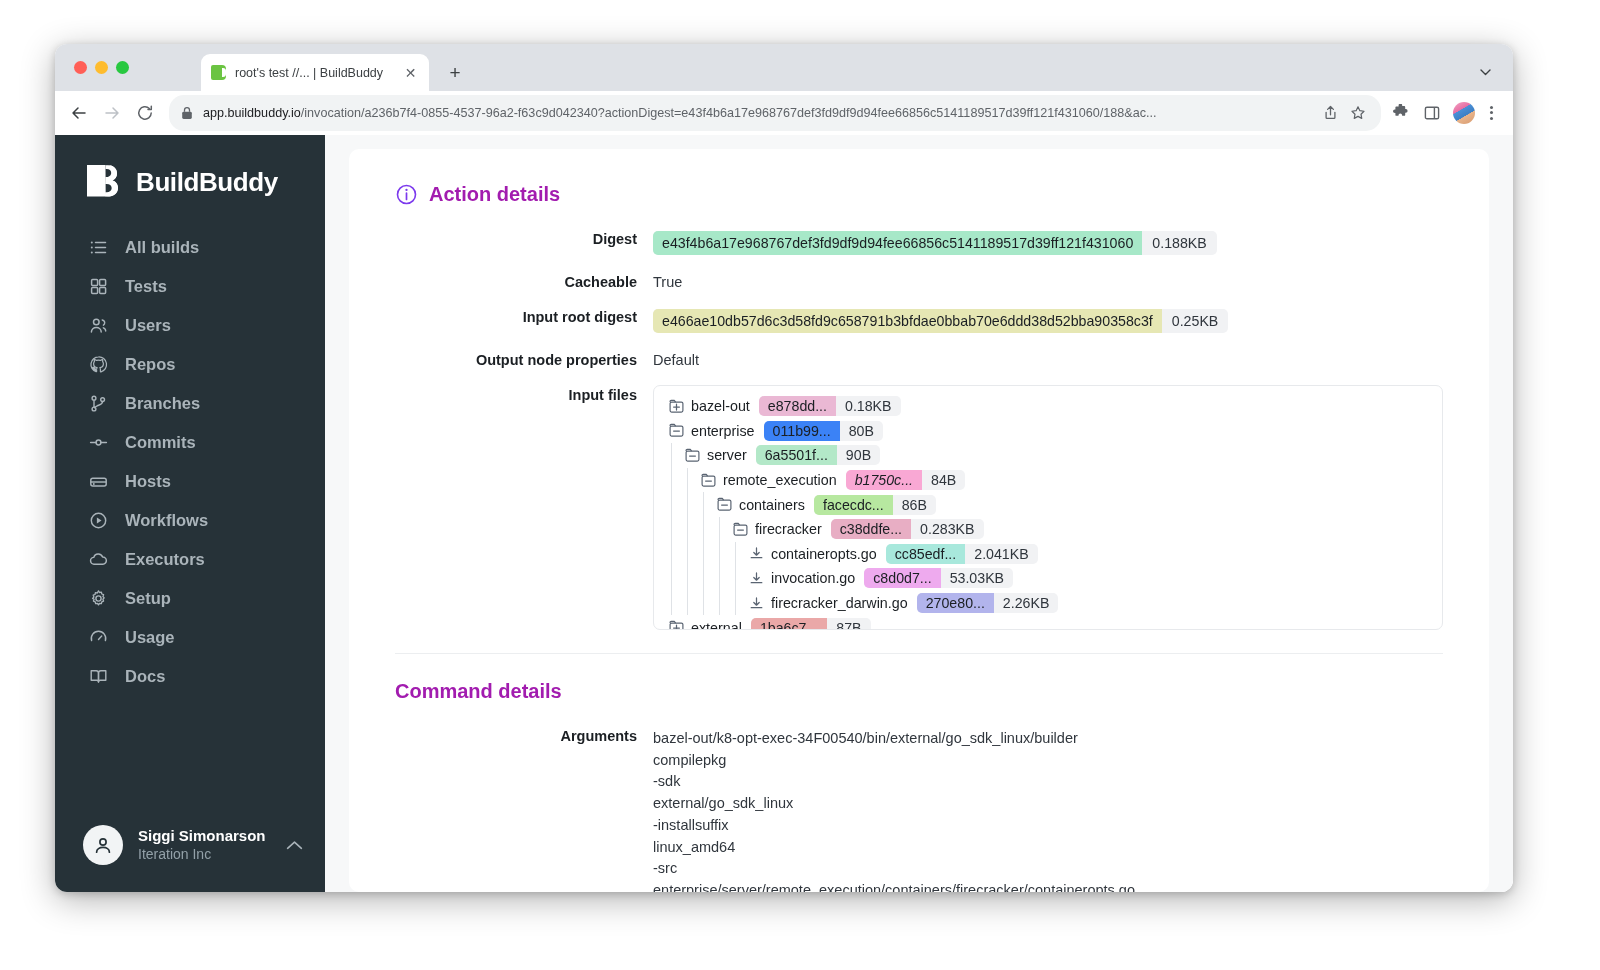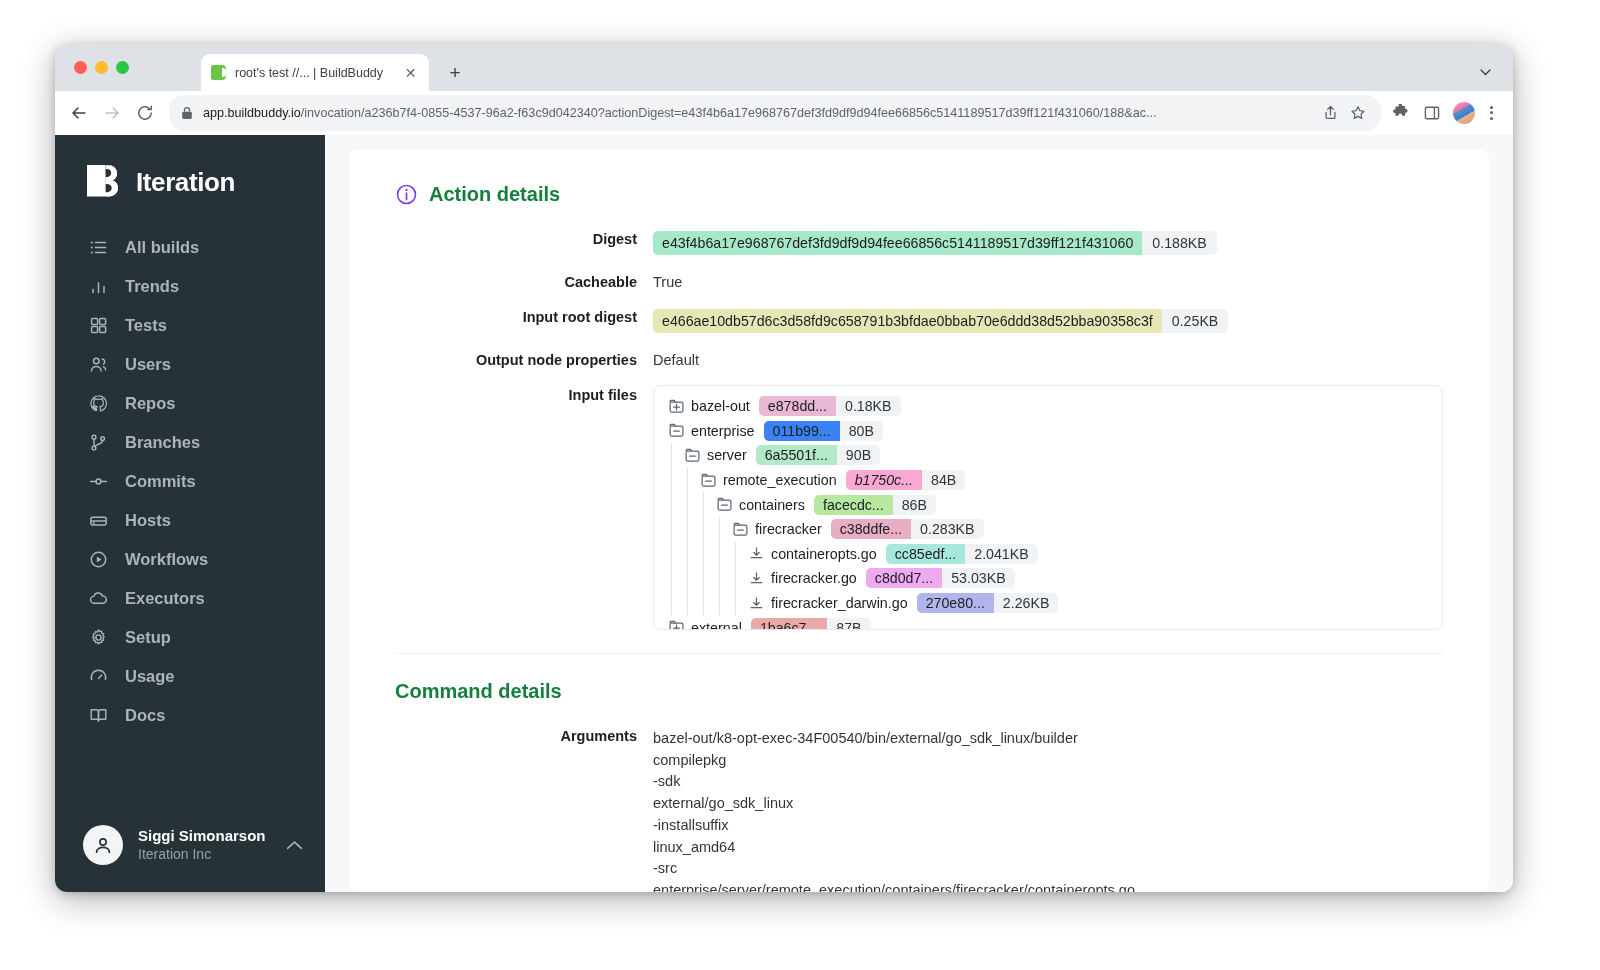--- a/index.html
+++ b/index.html
@@ -243,21 +243,21 @@
     padding: 34px 46px 0 46px;
     overflow: hidden;
     position: relative;
   }
 
   .section-title {
     display: flex;
     align-items: center;
     font-size: 20px;
     font-weight: 700;
-    color: #15803d;
+    color: #a21caf;
     margin-bottom: 22px;
   }
   .section-title .sec-ico {
     width: 22px; height: 22px; flex: 0 0 auto;
     margin-right: 12px;
     display: flex; align-items: center; justify-content: center;
     color: #7c3aed;
   }
 
   .field-row {
@@ -460,43 +460,35 @@
 
         <div id="brand">
           <svg id="brand-mark" viewBox="0 0 39 39">
             <path d="M2 2h20.5c5.5 0 9.5 3.3 9.5 8.2 0 3.4-2 6-4.7 7 3.3.9 5.7 3.7 5.7 7.6 0 5.2-4.2 8.6-10 8.6H2z" fill="#ffffff"></path>
             <path d="M20.5 2c5.5 0 9.5 3.3 9.5 8.2 0 3.4-2 6-4.7 7 3.3.9 5.7 3.7 5.7 7.6 0 5.2-4.2 8.6-10 8.6z" fill="#263238"></path>
             <path d="M2 2h18v31H2z" fill="#ffffff"></path>
             <path d="M20.6 2.2h1.9c5.5 0 9.5 3.3 9.5 8.2 0 3.4-2 6-4.7 7 3.3.9 5.7 3.7 5.7 7.6 0 5.2-4.2 8.6-10 8.6h-2.4z" fill="#ffffff"></path>
             <path d="M22.8 13.9c2.1-.7 3.4-2.1 3.4-4 0-2.3-1.8-3.8-4.6-3.8h-.9v8z" fill="#263238"></path>
             <path d="M21.6 29.2c3.1 0 5.1-1.6 5.1-4.2 0-2.5-2-4.1-5.2-4.1h-.8v8.3z" fill="#263238"></path>
           </svg>
-          <span id="brand-text">Iteration</span>
+          <span id="brand-text">BuildBuddy</span>
         </div>
 
         <div class="nav-item">
           <span class="nav-ico">
             <svg width="19" height="19" viewBox="0 0 19 19" fill="none">
                 <path d="M6.5 4.5h10M6.5 9.5h10M6.5 14.5h10" stroke="currentColor" stroke-width="1.5" stroke-linecap="round"></path>
                 <circle cx="2.8" cy="4.5" r="1" fill="currentColor"></circle>
                 <circle cx="2.8" cy="9.5" r="1" fill="currentColor"></circle>
                 <circle cx="2.8" cy="14.5" r="1" fill="currentColor"></circle>
               </svg>
           </span>
           <span>All builds</span>
         </div>
 
-        <div class="nav-item">
-          <span class="nav-ico">
-            <svg width="19" height="19" viewBox="0 0 19 19" fill="none">
-                <path d="M4 12.5v3M9.5 6v9.5M15 9.5v6" stroke="currentColor" stroke-width="1.5" stroke-linecap="round"></path>
-              </svg>
-          </span>
-          <span>Trends</span>
-        </div>
 
         <div class="nav-item">
           <span class="nav-ico">
             <svg width="19" height="19" viewBox="0 0 19 19" fill="none">
                 <rect x="2.6" y="2.6" width="6" height="6" rx="1" stroke="currentColor" stroke-width="1.5"></rect>
                 <rect x="10.6" y="2.6" width="6" height="6" rx="1" stroke="currentColor" stroke-width="1.5"></rect>
                 <rect x="2.6" y="10.6" width="6" height="6" rx="1" stroke="currentColor" stroke-width="1.5"></rect>
                 <rect x="10.6" y="10.6" width="6" height="6" rx="1" stroke="currentColor" stroke-width="1.5"></rect>
               </svg>
           </span>
@@ -806,21 +798,21 @@
                         <span class="guide" style="left: 49px;"></span>
                         <span class="guide" style="left: 65px;"></span>
                         <span class="guide" style="left: 81px;"></span>
                       </div>
                       <span class="t-ico">
                         <svg width="15" height="15" viewBox="0 0 15 15" fill="none">
                           <path d="M7.5 1.9v7.3m0 0l2.7-2.7M7.5 9.2L4.8 6.5" stroke="currentColor" stroke-width="1.25" stroke-linecap="round" stroke-linejoin="round"></path>
                           <path d="M2.2 11.7h10.6" stroke="currentColor" stroke-width="1.25" stroke-linecap="round"></path>
                         </svg>
                       </span>
-                      <span class="t-name">firecracker.go</span>
+                      <span class="t-name">invocation.go</span>
                       <span class="t-pill">
                         <span class="h" style="background: rgb(238, 170, 238);">c8d0d7...</span>
                         <span class="s">53.03KB</span>
                       </span>
                     </div>
                     <div class="tree-row">
                       <div class="tree-indent" style="width: 94px;">
                         <span class="guide" style="left: 17px;"></span>
                         <span class="guide" style="left: 33px;"></span>
                         <span class="guide" style="left: 49px;"></span>

